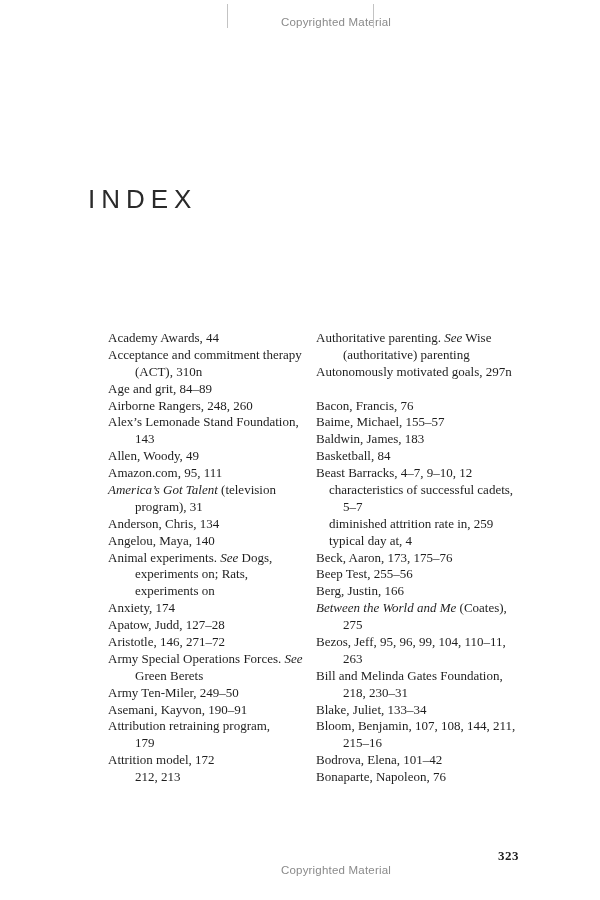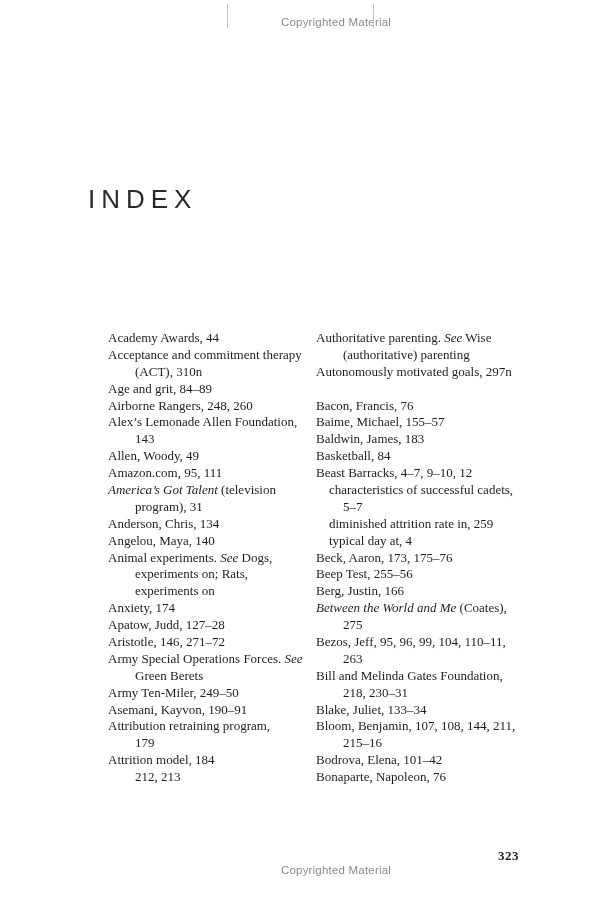--- a/index.html
+++ b/index.html
@@ -83,41 +83,41 @@
   <div class="edge-mark right"></div>
 
   <div class="index-title">INDEX</div>
 
   <div class="column left">
       <div class="entry-line"><span>Academy Awards, 44</span></div>
       <div class="entry-line"><span>Acceptance and commitment therapy</span></div>
       <div class="entry-line ind2"><span>(ACT), 310n</span></div>
       <div class="entry-line"><span>Age and grit, 84–89</span></div>
       <div class="entry-line"><span>Airborne Rangers, 248, 260</span></div>
-      <div class="entry-line"><span>Alex’s Lemonade Allen Foundation,</span></div>
+      <div class="entry-line"><span>Alex’s Lemonade Stand Foundation,</span></div>
       <div class="entry-line ind2"><span>143</span></div>
       <div class="entry-line"><span>Allen, Woody, 49</span></div>
       <div class="entry-line"><span>Amazon.com, 95, 111</span></div>
       <div class="entry-line"><i>America’s Got Talent</i><span> (television</span></div>
       <div class="entry-line ind2"><span>program), 31</span></div>
       <div class="entry-line"><span>Anderson, Chris, 134</span></div>
       <div class="entry-line"><span>Angelou, Maya, 140</span></div>
       <div class="entry-line"><span>Animal experiments. </span><i>See</i><span> Dogs,</span></div>
       <div class="entry-line ind2"><span>experiments on; Rats,</span></div>
       <div class="entry-line ind2"><span>experiments on</span></div>
       <div class="entry-line"><span>Anxiety, 174</span></div>
       <div class="entry-line"><span>Apatow, Judd, 127–28</span></div>
       <div class="entry-line"><span>Aristotle, 146, 271–72</span></div>
       <div class="entry-line"><span>Army Special Operations Forces. </span><i>See</i></div>
       <div class="entry-line ind2"><span>Green Berets</span></div>
       <div class="entry-line"><span>Army Ten-Miler, 249–50</span></div>
       <div class="entry-line"><span>Asemani, Kayvon, 190–91</span></div>
       <div class="entry-line"><span>Attribution retraining program,</span></div>
       <div class="entry-line ind2"><span>179</span></div>
-      <div class="entry-line"><span>Attrition model, 184</span></div>
+      <div class="entry-line"><span>Attrition model, 172</span></div>
       <div class="entry-line ind2"><span>212, 213</span></div>
     </div>
 
   <div class="column right">
       <div class="entry-line"><span>Authoritative parenting. </span><i>See</i><span> Wise</span></div>
       <div class="entry-line ind2"><span>(authoritative) parenting</span></div>
       <div class="entry-line"><span>Autonomously motivated goals, 297n</span></div>
       <div class="entry-line">&nbsp;</div>
       <div class="entry-line"><span>Bacon, Francis, 76</span></div>
       <div class="entry-line"><span>Baime, Michael, 155–57</span></div>

